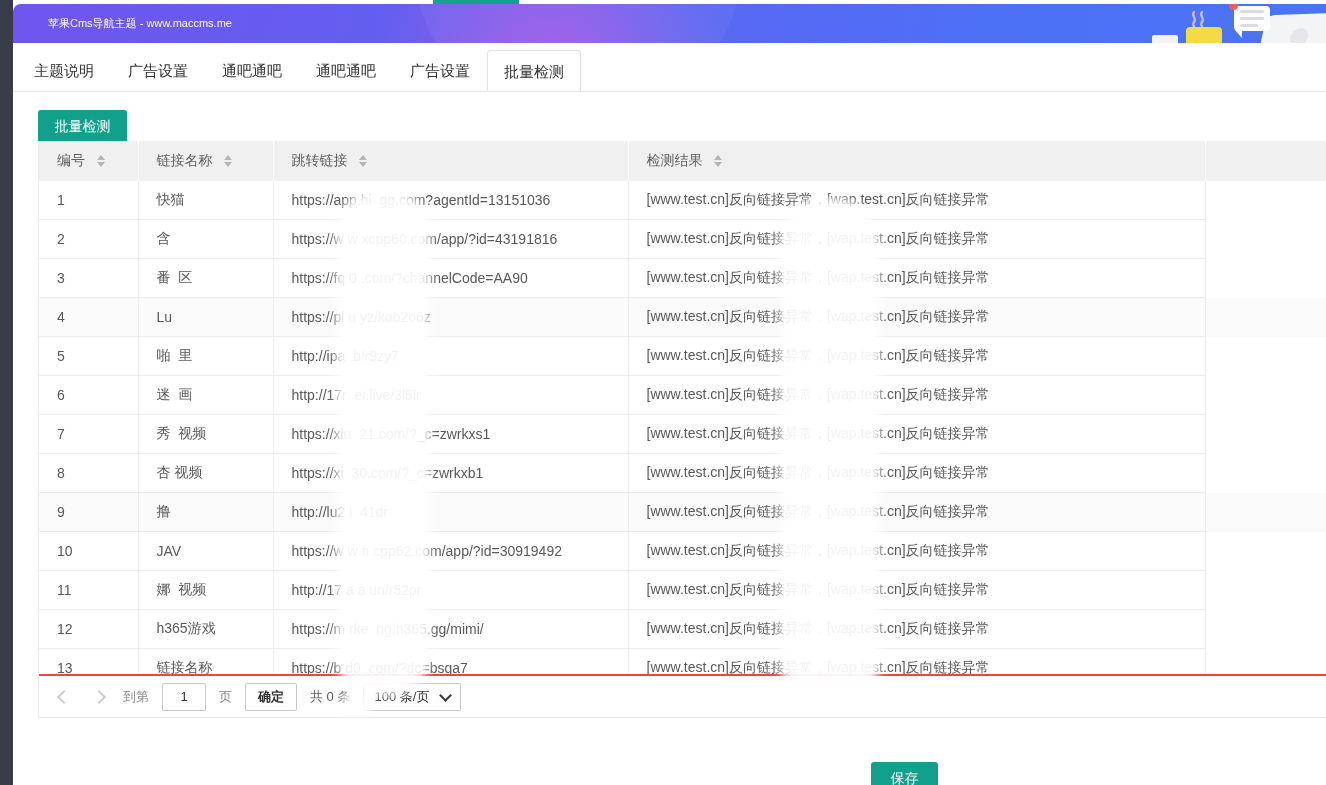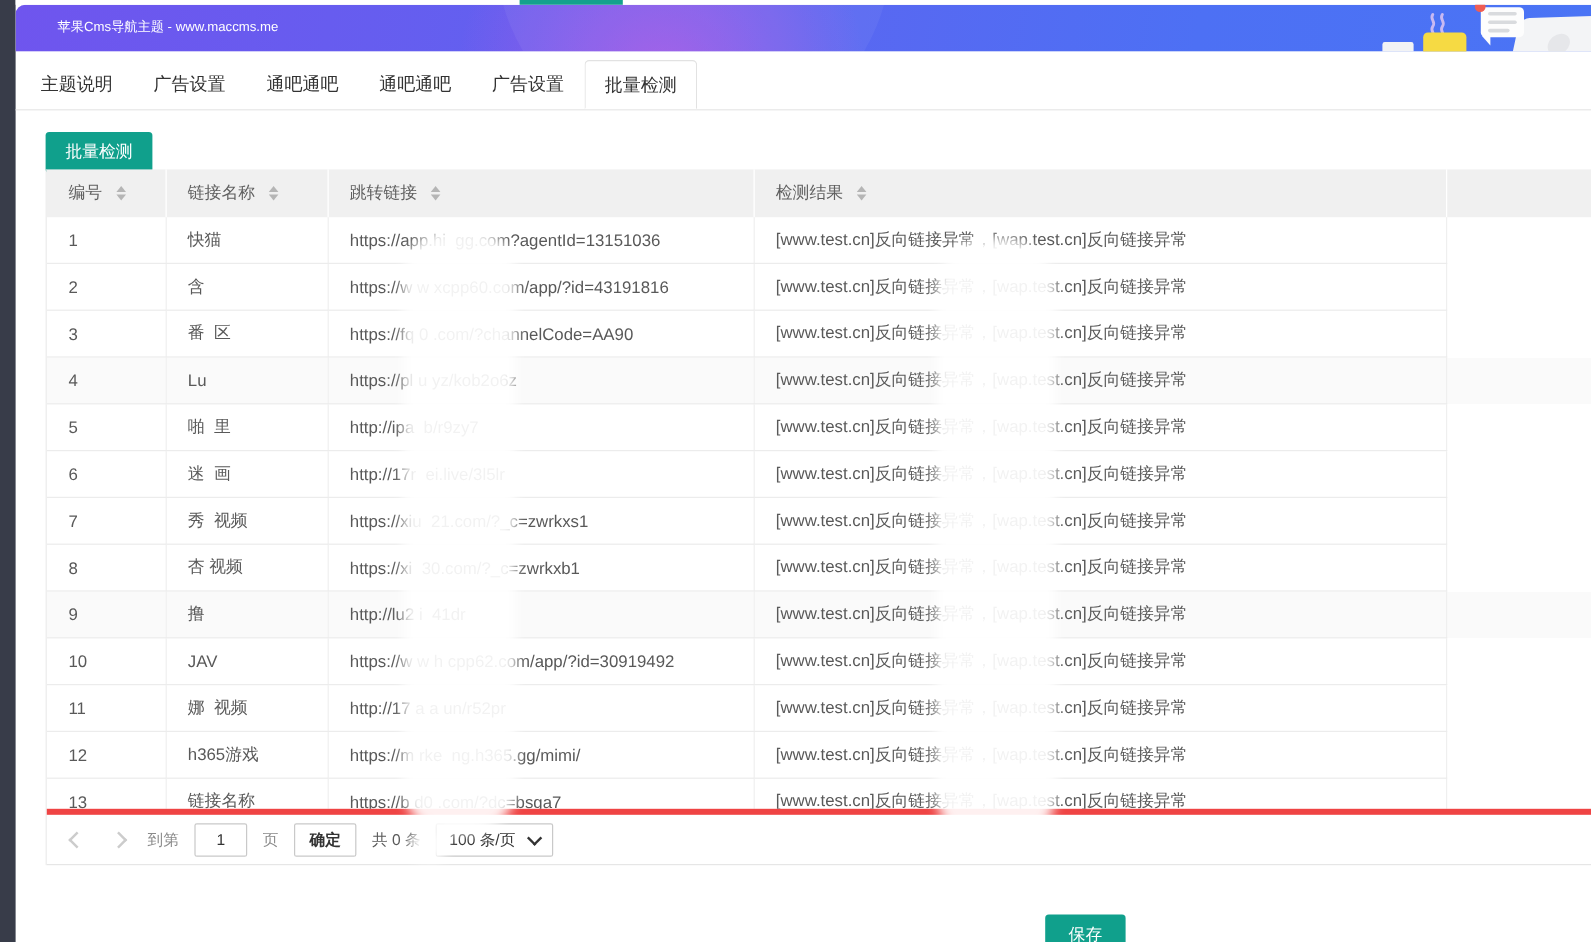--- a/index.html
+++ b/index.html
@@ -56,21 +56,21 @@
   td:last-child{border-bottom:none;border-right:none;}
   .c-name,.c-link{white-space:pre;}
   tbody tr:nth-child(4),tbody tr:nth-child(9){background:#fafafa;}
   .sort{display:inline-block;vertical-align:middle;margin-left:8px;}
   .sort i{display:block;width:0;height:0;border-left:4px solid transparent;border-right:4px solid transparent;}
   .sort .up{border-bottom:5px solid #b5b5b5;margin-bottom:2px;}
   .sort .down{border-top:5px solid #b5b5b5;}
   .th-label{display:inline-block;vertical-align:middle;}
 
   
-  .pager{height:41px;border-top:5px solid #ef4444;border-bottom:1px solid #e6e6e6;
+  .pager{height:41px;border-top:2px solid #ef4444;border-bottom:1px solid #e6e6e6;
     display:flex;align-items:center;gap:13px;padding-left:14px;font-size:13px;color:#8a8a8a;}
   .pg-arrow{width:22px;height:22px;display:flex;align-items:center;justify-content:center;cursor:pointer;}
   .chev{display:block;width:8px;height:8px;border-left:2px solid #ccc;border-bottom:2px solid #ccc;}
   .chev.left{transform:rotate(45deg);}
   .chev.right{transform:rotate(-135deg);}
   .page-input{width:38px;height:24px;border:1px solid #c9c9c9;border-radius:2px;text-align:center;
     font-size:13px;color:#333;font-family:inherit;}
   .confirm-btn{height:28px;padding:0 12px;background:#fff;border:1px solid #c9c9c9;border-radius:2px;
     font-size:13px;font-weight:700;color:#333;cursor:pointer;font-family:inherit;}
   .total{color:#595959;}

